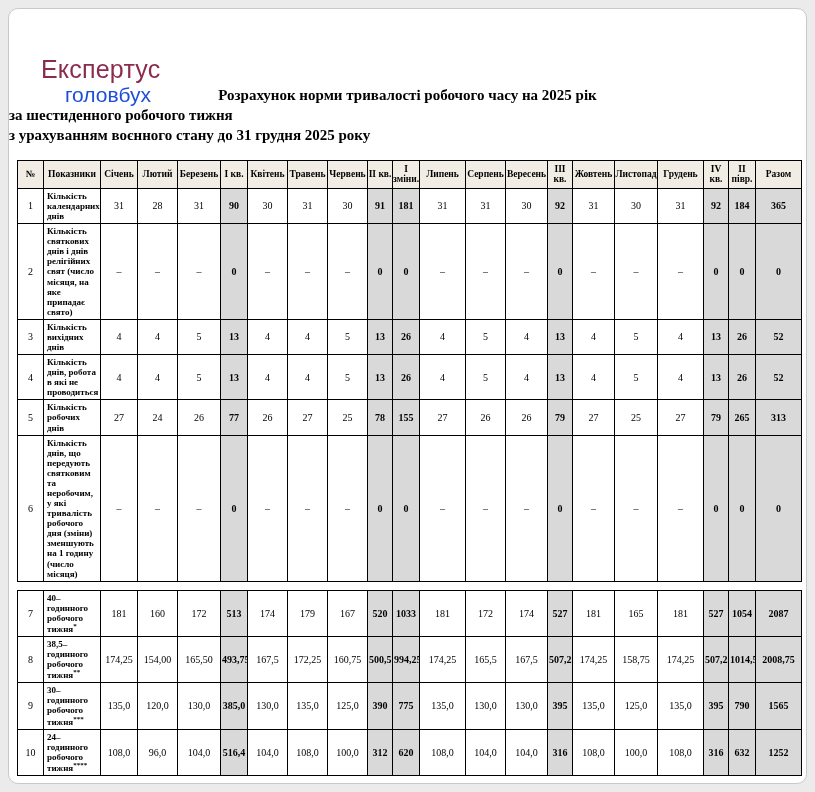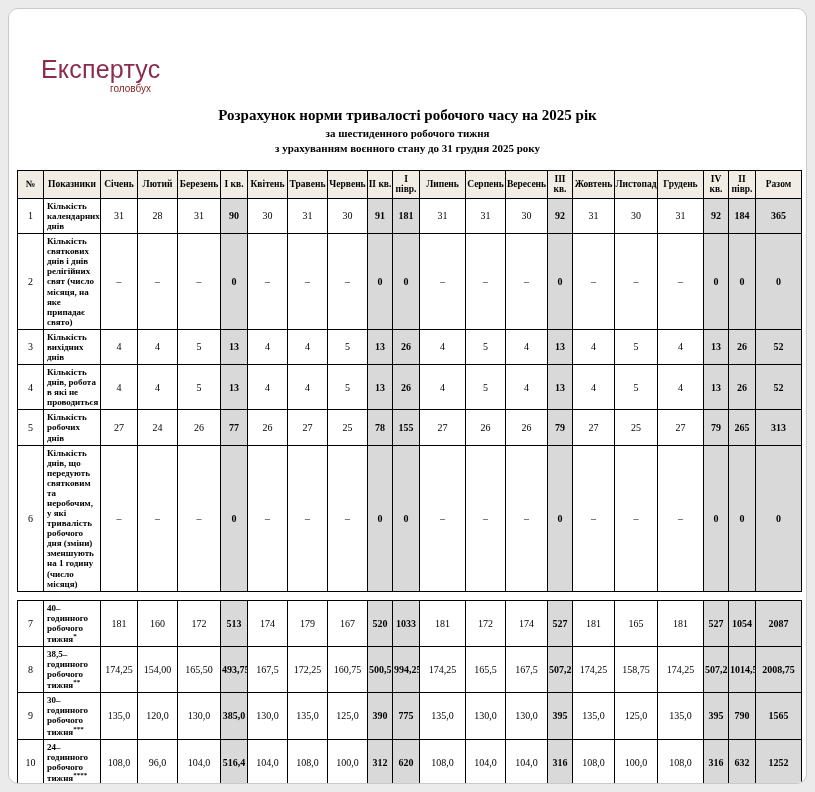--- a/index.html
+++ b/index.html
@@ -25,26 +25,26 @@
     font-family:"Liberation Sans",sans-serif;
     font-size:10.5px;font-weight:bold;color:#1a1a1a;
     line-height:1.5;
   }
   .logo{
     position:absolute;top:26px;left:32px;
     font-family:"Liberation Sans",sans-serif;
     text-align:right;width:110px;line-height:1;margin-top:22px;
   }
   .logo-brand{font-size:25px;color:#8b2c4f;letter-spacing:0.2px;}
-  .logo-sub{font-size:10px;color:#7f1d1d;margin-top:2px;}
+  .logo-sub{font-size:21px;color:#1d4ed8;margin-top:2px;}
   .title{
     padding-top:78px;text-align:center;
-    font-weight:bold;font-size:15px;margin-top:20px;
-  }
-  .sub{text-align:center;font-weight:bold;font-size:11px;margin-top:3px;}
+    font-weight:bold;font-size:15px;
+  }
+  .sub{font-weight:bold;font-size:15px;margin-top:3px;}
   table{
     border-collapse:collapse;table-layout:fixed;
     width:782px;margin:16px 0 0 8px;
     border:1.5px solid #000;
   }
   td,th{
     border:1px solid #000;
     text-align:center;vertical-align:middle;
     font-size:10px;line-height:1.1;
     padding:1px;overflow:hidden;
@@ -110,21 +110,21 @@
           <th>№</th>
           <th>Показники</th>
           <th>Січень</th>
           <th>Лютий</th>
           <th>Березень</th>
           <th>I кв.</th>
           <th>Квітень</th>
           <th>Травень</th>
           <th>Червень</th>
           <th>II кв.</th>
-          <th>I півр.</th>
+          <th>I зміни.</th>
           <th>Липень</th>
           <th>Серпень</th>
           <th>Вересень</th>
           <th>III кв.</th>
           <th>Жовтень</th>
           <th>Листопад</th>
           <th>Грудень</th>
           <th>IV кв.</th>
           <th>II півр.</th>
           <th>Разом</th>

